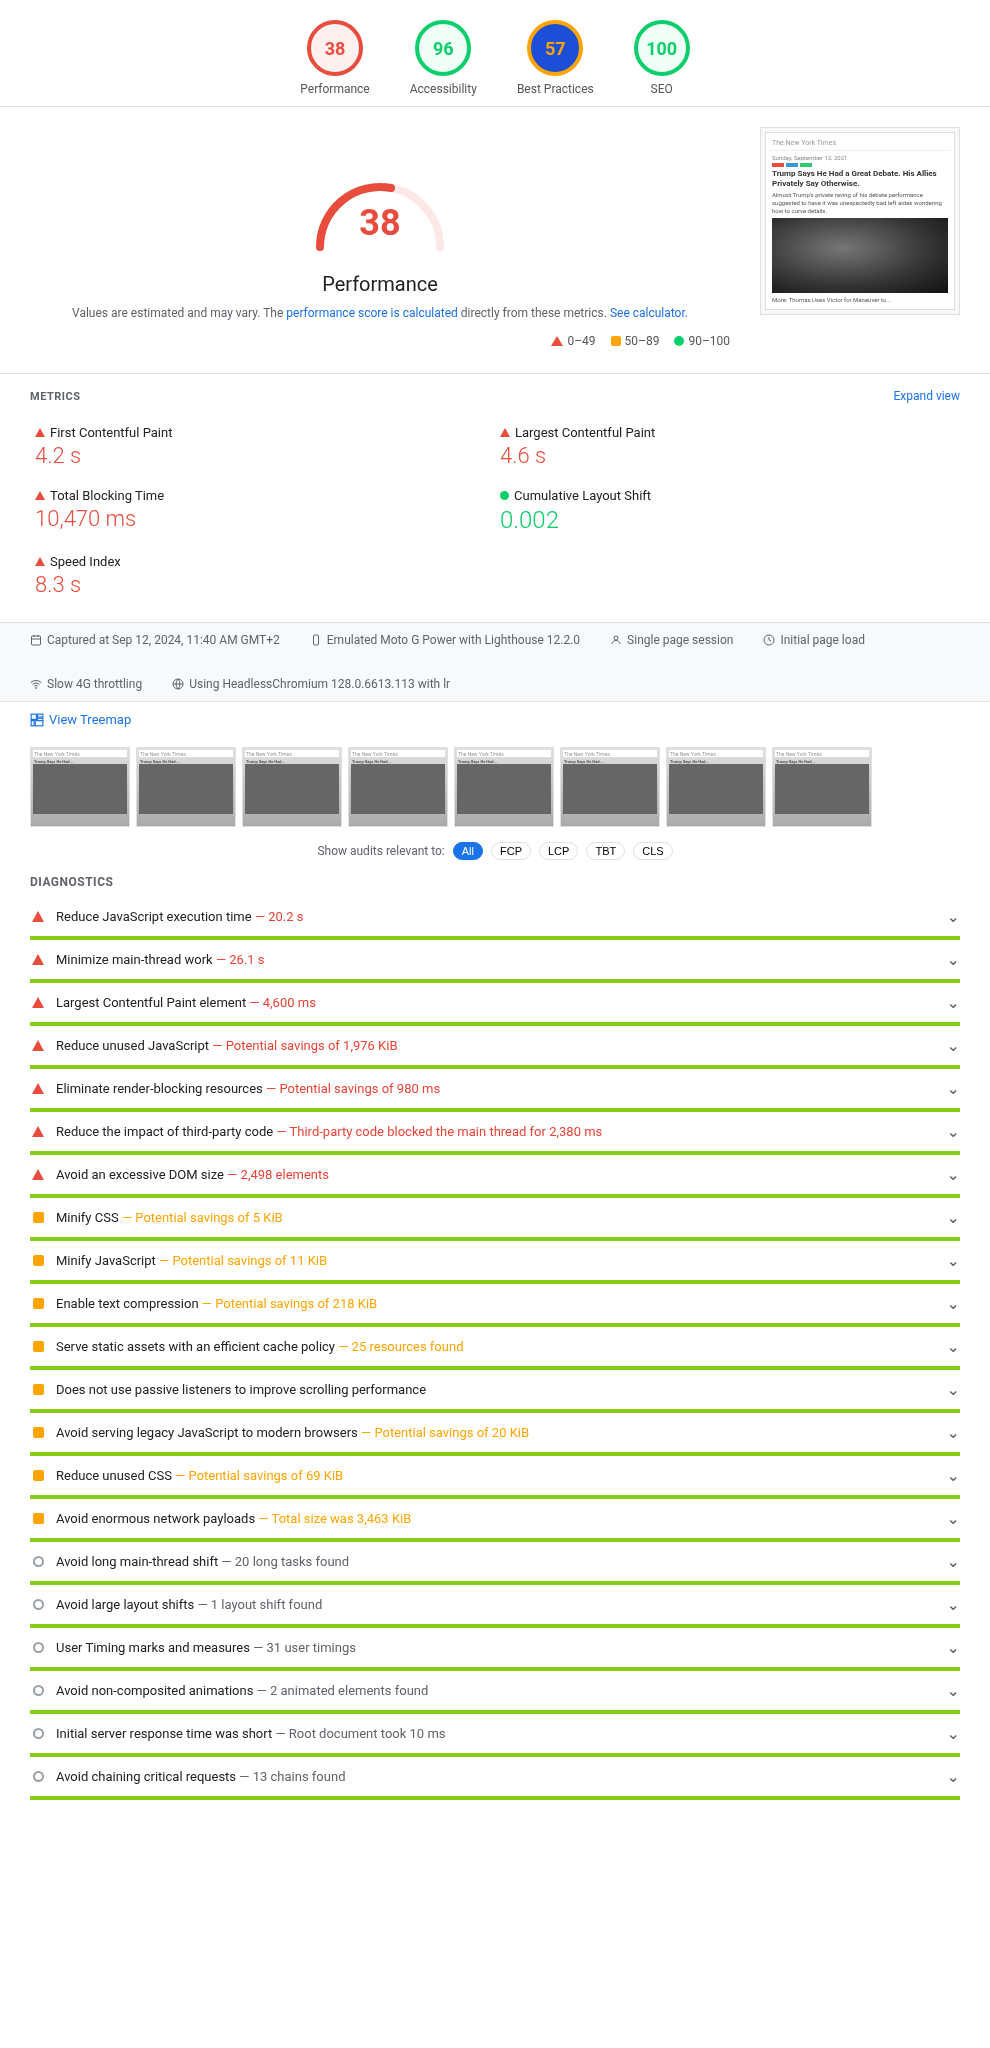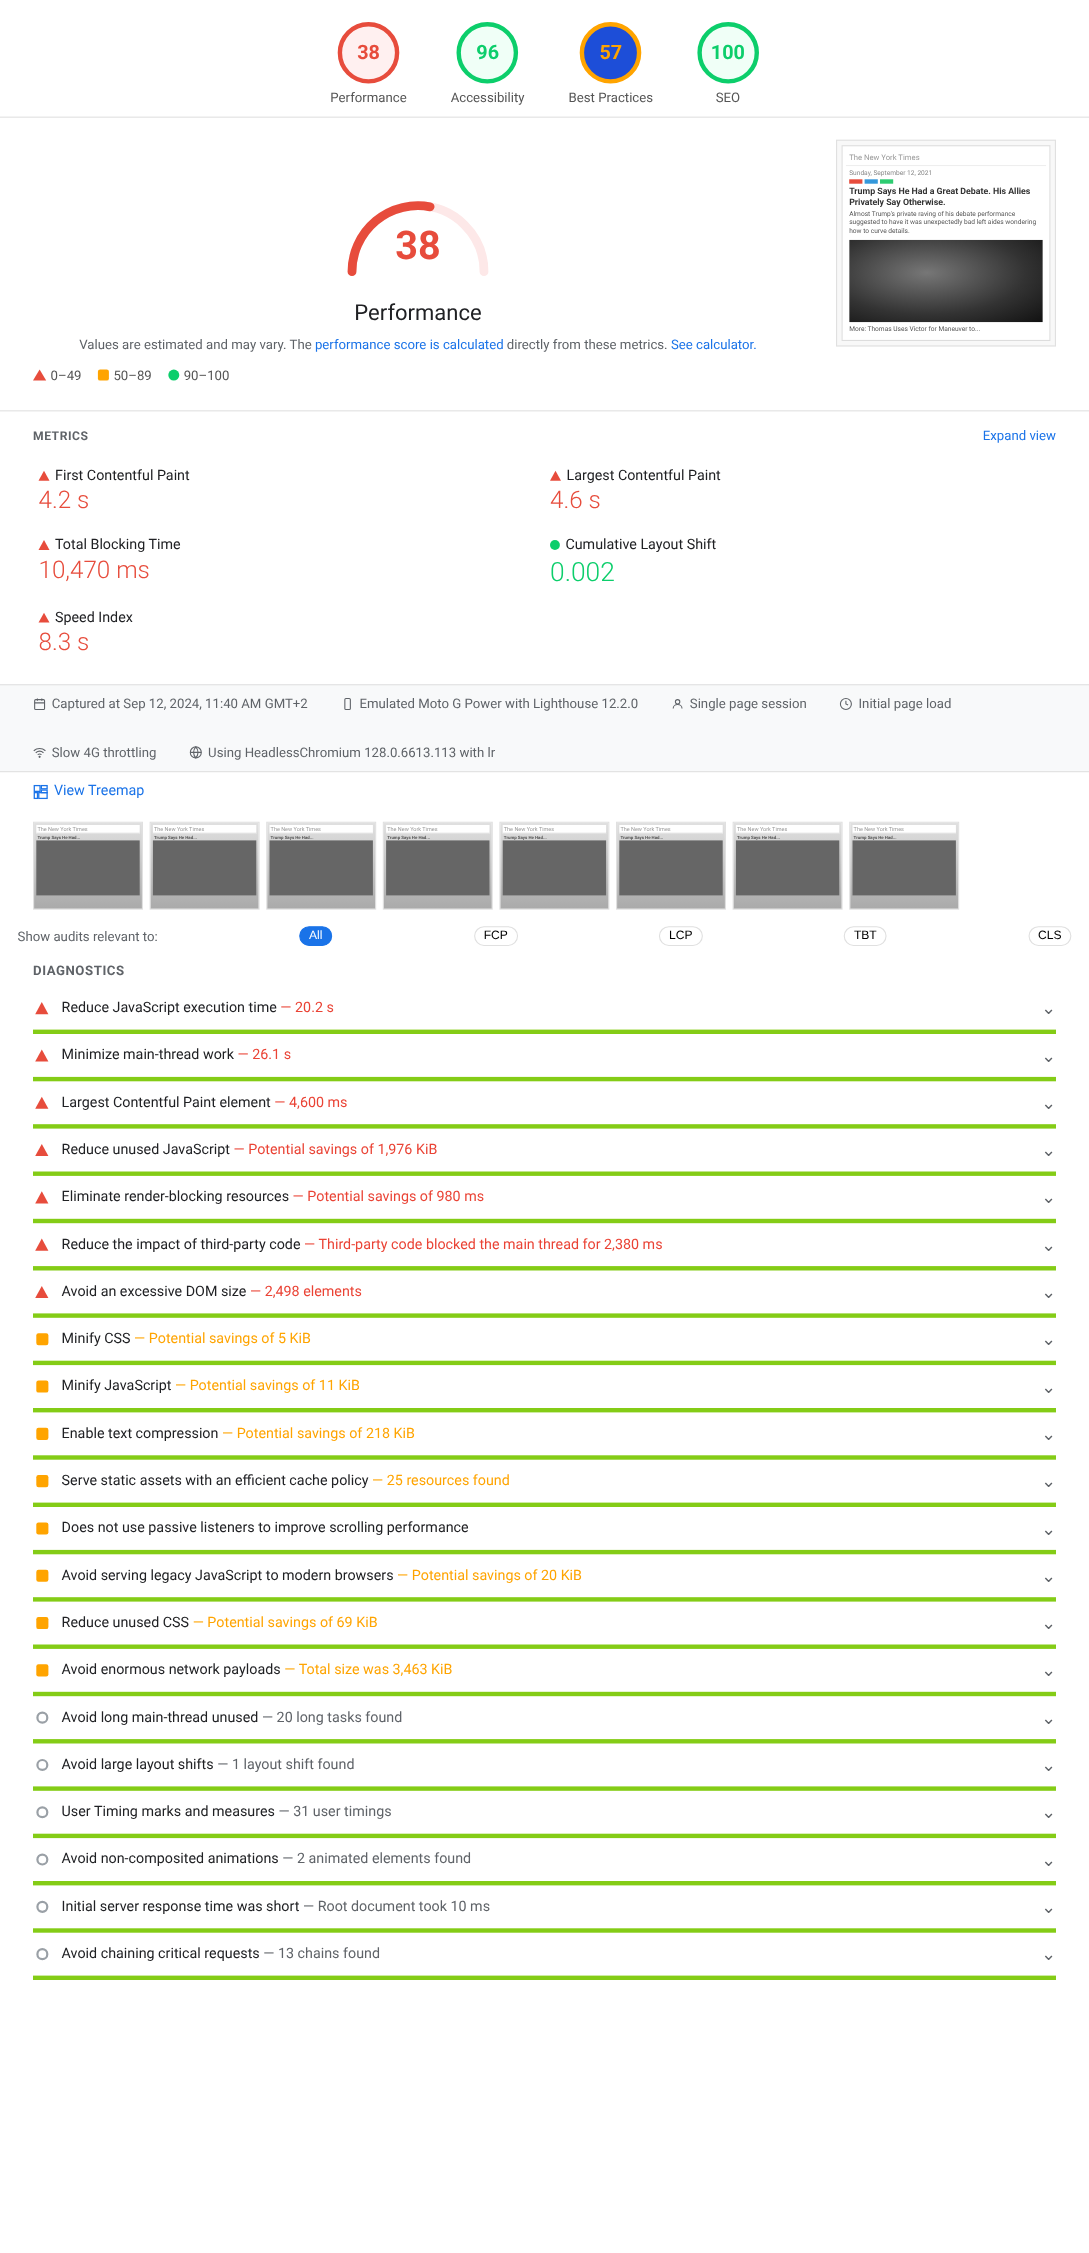--- a/index.html
+++ b/index.html
@@ -16,21 +16,21 @@
 
     
     .main-content { display: flex; padding: 20px 30px; gap: 30px; max-width: 990px; }
     .perf-left { flex: 1; }
     .perf-right { width: 200px; }
     
     .perf-title { text-align: center; font-size: 20px; font-weight: 400; margin-bottom: 8px; color: #202124; }
     .perf-desc { text-align: center; font-size: 12px; color: #5f6368; line-height: 1.5; }
     .perf-desc a { color: #1a73e8; text-decoration: none; }
     
-    .legend { display: flex; gap: 15px; justify-content: flex-start; margin-top: 12px; font-size: 12px; color: #555; align-items: center; }
+    .legend { display: flex; gap: 15px; justify-content: flex-end; margin-top: 12px; font-size: 12px; color: #555; align-items: center; }
     .legend-item { display: flex; align-items: center; gap: 4px; }
     .legend-dot { width: 10px; height: 10px; border-radius: 2px; }
     .legend-triangle { width: 0; height: 0; border-left: 6px solid transparent; border-right: 6px solid transparent; border-bottom: 10px solid #e74c3c; }
     
     
     .screenshot { width: 200px; border: 1px solid #e0e0e0; background: #f8f8f8; padding: 4px; }
     
     
     .divider { border: none; border-top: 1px solid #e0e0e0; margin: 5px 0; }
     
@@ -54,21 +54,21 @@
     
     
     .treemap-section { padding: 10px 30px; }
     .treemap-link { color: #1a73e8; font-size: 13px; text-decoration: none; display: flex; align-items: center; gap: 5px; }
     
     
     .thumbnails { display: flex; gap: 6px; padding: 10px 30px; overflow-x: auto; }
     .thumb { width: 100px; height: 80px; background: #f0f0f0; border: 1px solid #e0e0e0; flex-shrink: 0; }
     
     
-    .filter-bar { display: flex; justify-content: space-between; align-items: center; padding: 5px 16px 10px; font-size: 12px; color: #5f6368; gap: 8px; }
+    .filter-bar { display: flex; justify-content: center; align-items: center; padding: 5px 16px 10px; font-size: 12px; color: #5f6368; gap: 8px; }
     .filter-btn { padding: 2px 8px; border-radius: 10px; border: 1px solid #e0e0e0; cursor: pointer; font-size: 11px; background: #fff; }
     .filter-btn.active { background: #1a73e8; color: #fff; border-color: #1a73e8; }
     
     
     .diagnostics-section { padding: 5px 30px 15px; }
     .diagnostics-title { font-size: 12px; font-weight: 700; color: #5f6368; letter-spacing: 0.5px; margin-bottom: 8px; }
     .audit-item { display: flex; align-items: center; padding: 10px 0; border-bottom: 4px solid #84cc16; cursor: pointer; }
     .audit-icon { width: 16px; flex-shrink: 0; margin-right: 10px; display: flex; align-items: center; justify-content: center; }
     .audit-text { flex: 1; font-size: 13px; color: #202124; }
     .audit-detail { color: #ea4335; }
@@ -511,21 +511,21 @@
       <span>Avoid enormous network payloads</span>
       <span class="audit-detail-orange"> — Total size was 3,463 KiB</span>
     </div>
     <div class="audit-chevron">⌄</div>
   </div>
       <div class="audit-item">
     <div class="audit-icon">
           <div class="circle-gray"></div>
         </div>
     <div class="audit-text">
-      <span>Avoid long main-thread unused</span>
+      <span>Avoid long main-thread shift</span>
       <span class="audit-detail-gray"> — 20 long tasks found</span>
     </div>
     <div class="audit-chevron">⌄</div>
   </div>
       <div class="audit-item">
     <div class="audit-icon">
           <div class="circle-gray"></div>
         </div>
     <div class="audit-text">
       <span>Avoid large layout shifts</span>

